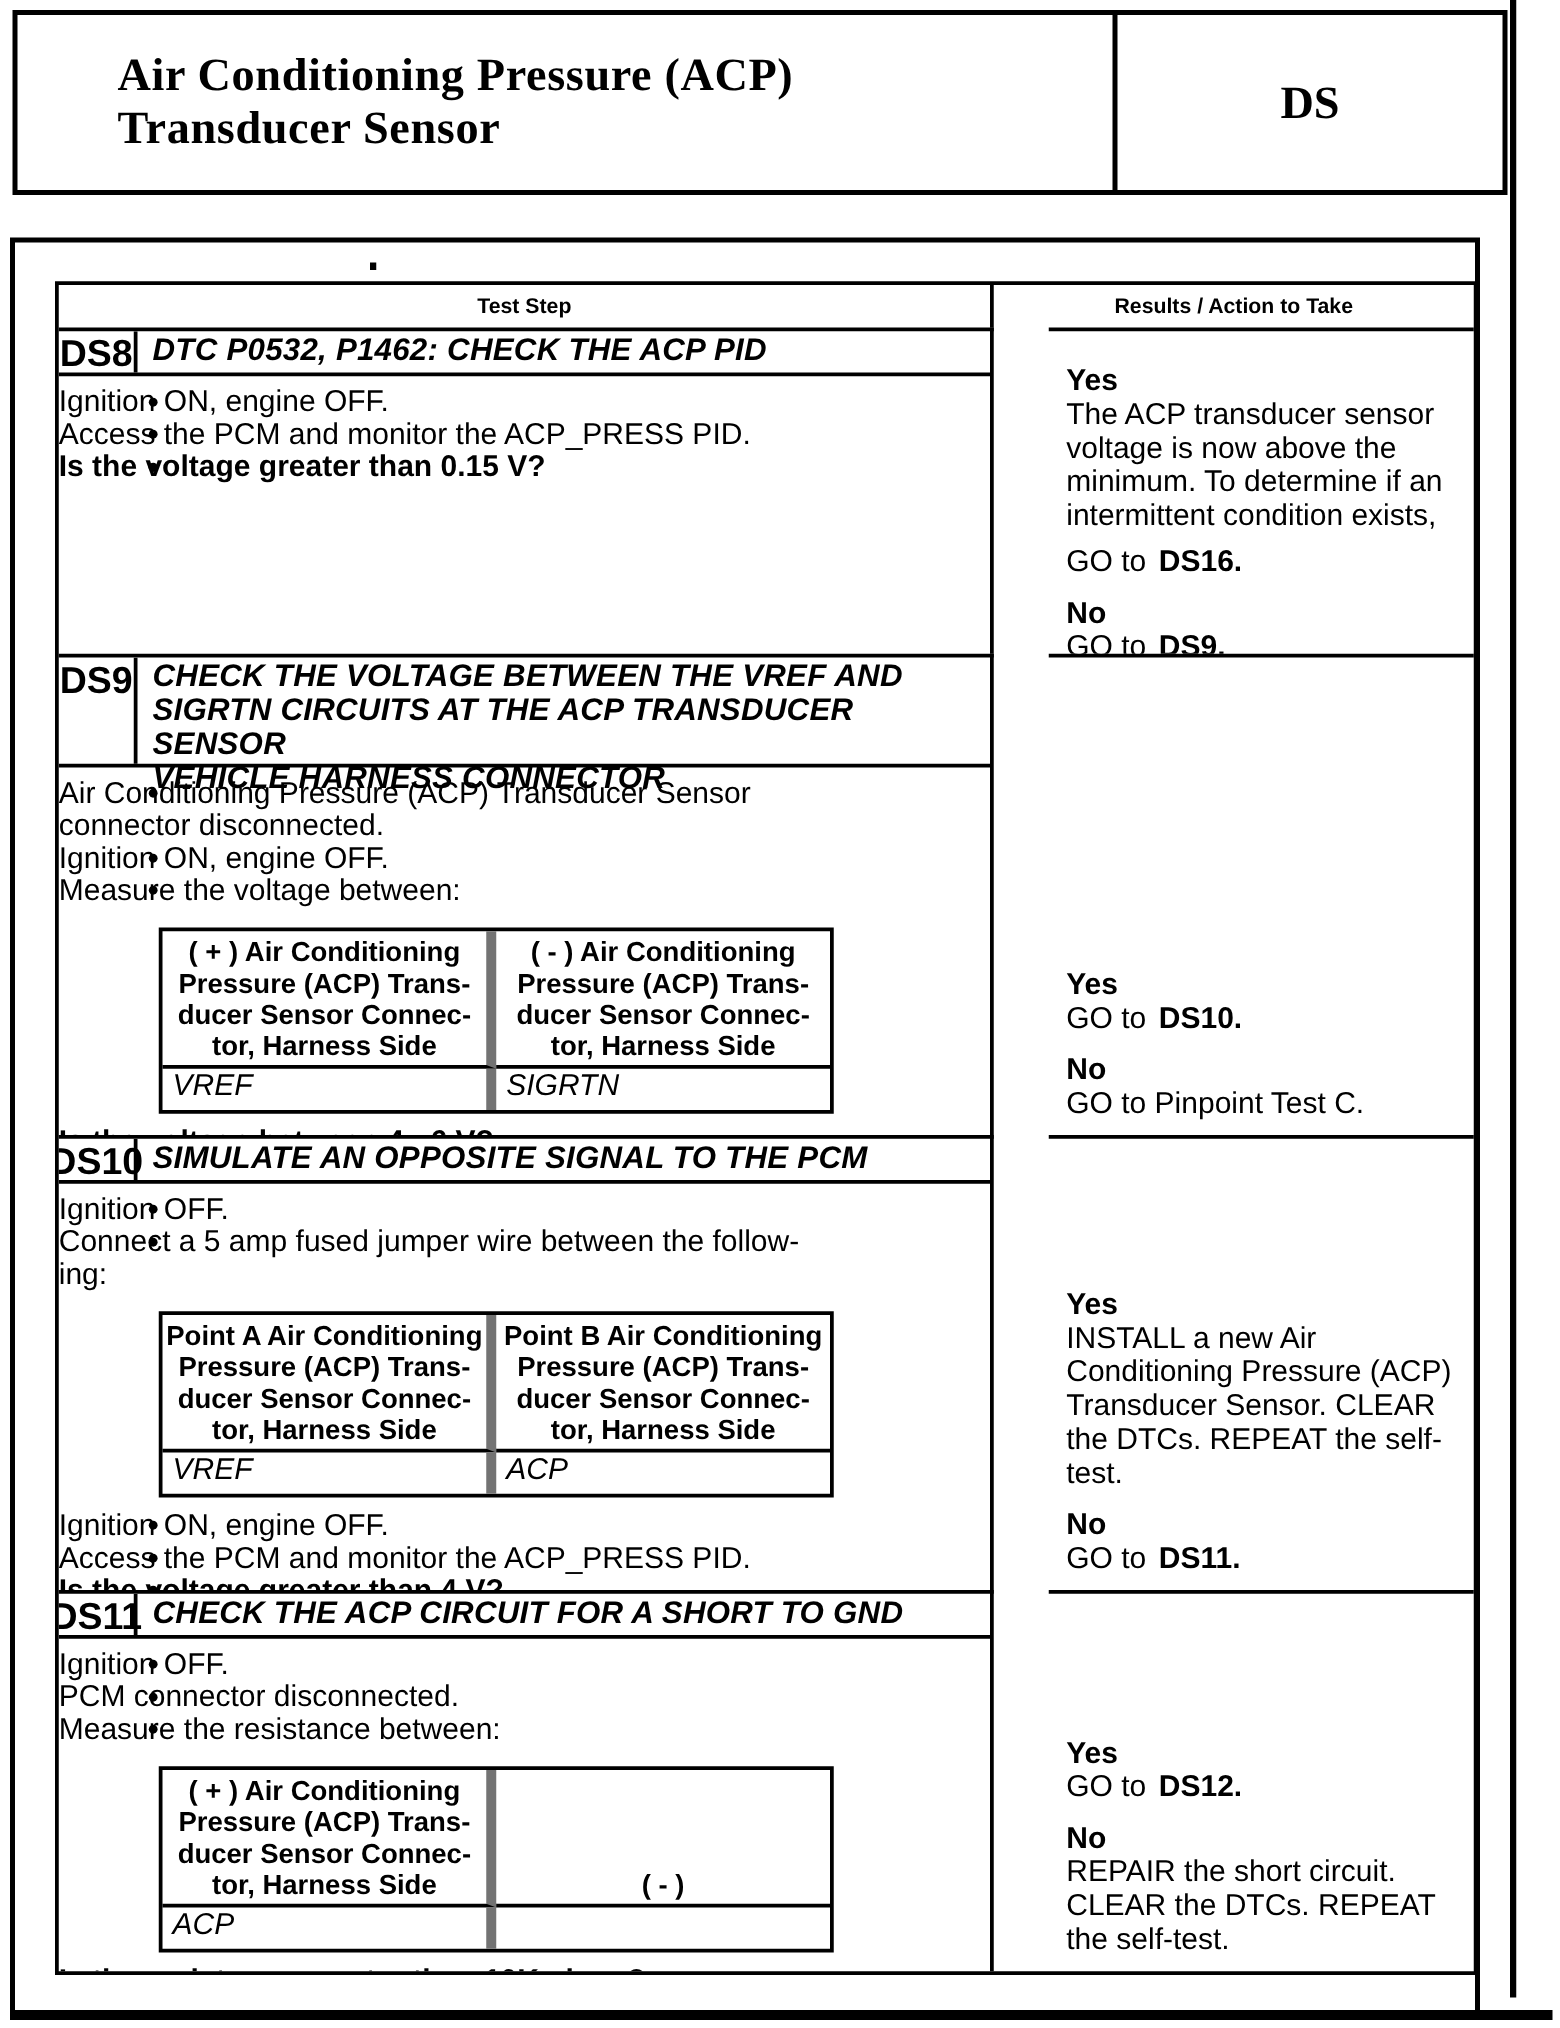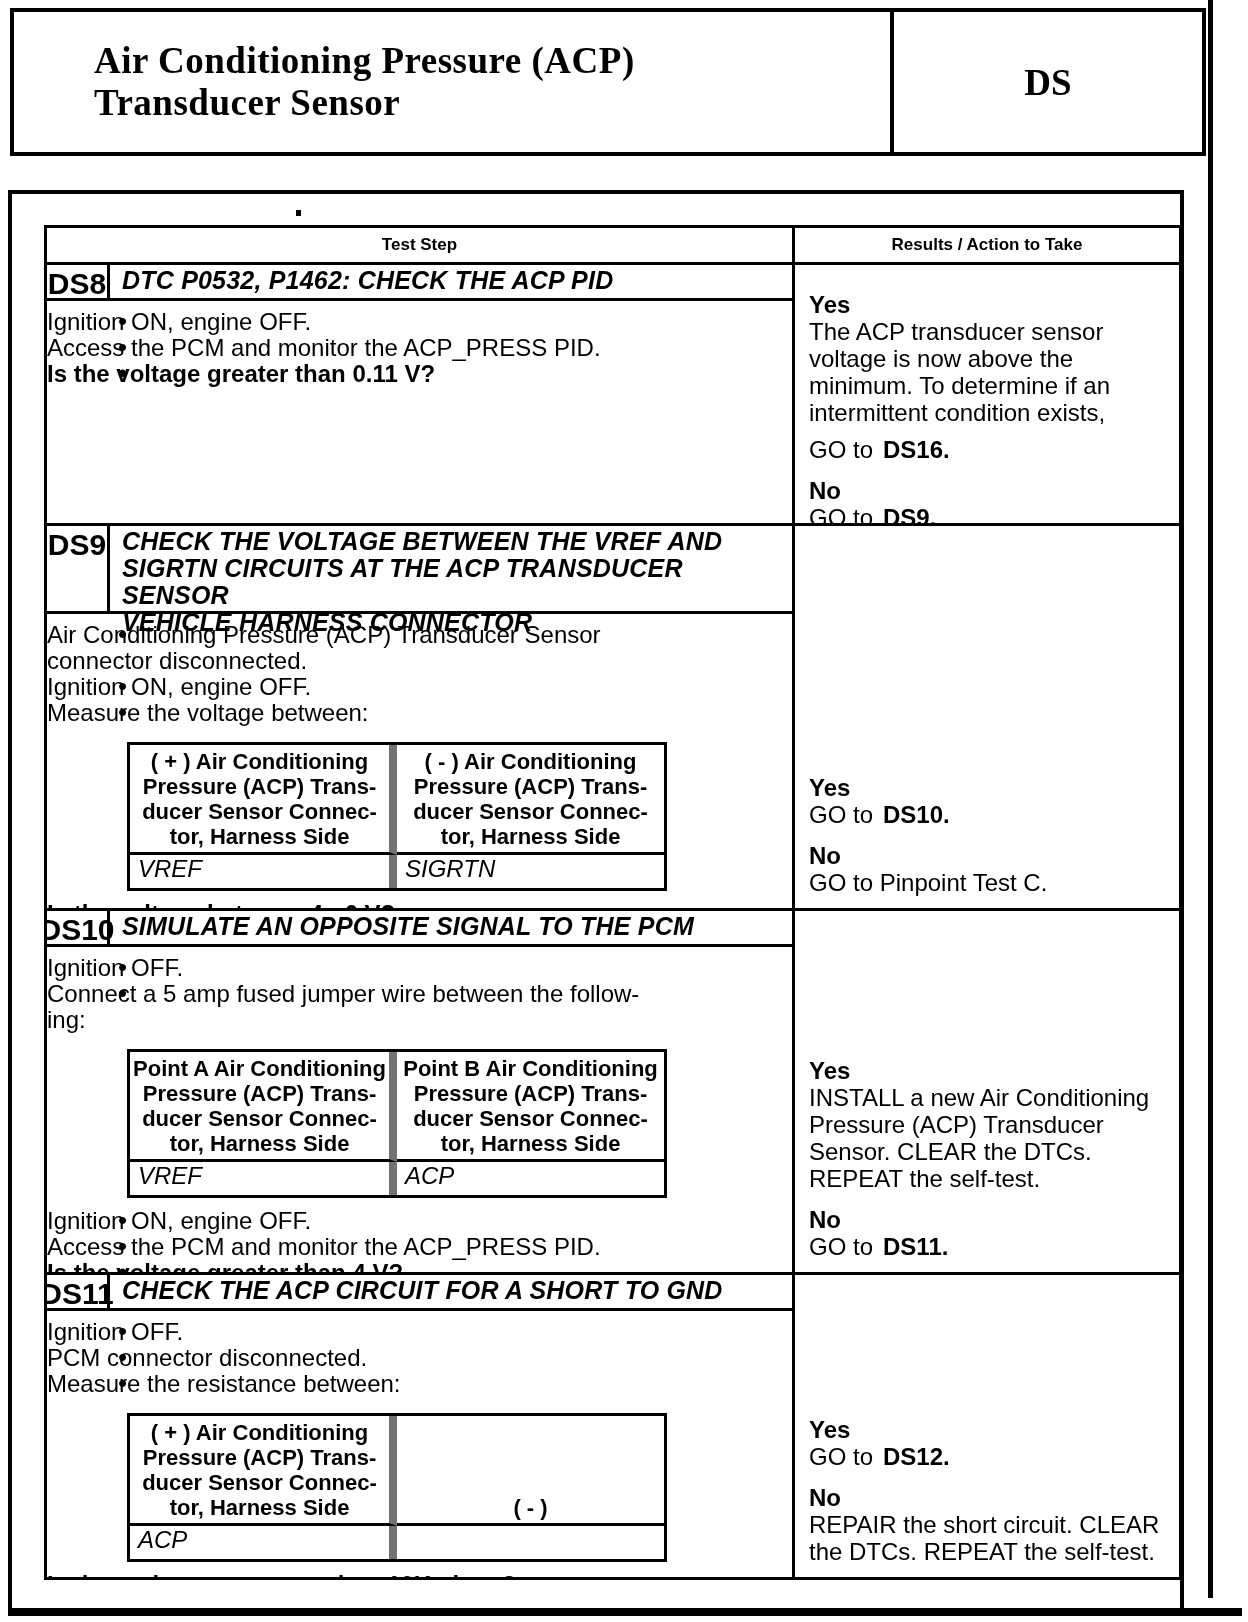--- a/index.html
+++ b/index.html
@@ -79,21 +79,21 @@
     border-bottom:3px solid #000; text-align:center; font-weight:bold;
     font-size:22px; line-height:25px; white-space:pre-line; padding:4px 2px 3px 2px;
     box-sizing:border-box;
   }
   .conn-h.first, .conn-v.first { border-right:8px solid #737373; }
   .conn-h.bottom-align { display:flex; flex-direction:column; justify-content:flex-end; }
   .conn-v { font-size:24px; padding:0 6px 5px 8px; box-sizing:border-box;font-style:italic; }
   
   .results-cell {
     display:flex; flex-direction:column; padding-left:14px; padding-right:8px;
-    font-size:24px; line-height:27px;
+    font-size:24px; line-height:27px;margin-left:44px;
   }
   .results-cell.top    { justify-content:flex-start; padding-top:26px; }
   .results-cell.bottom { justify-content:flex-end;  padding-bottom:12px; }
   .res-label { font-weight:bold; }
   .res-gap   { margin-top:14px; }
   .res-go .go-target { font-weight:bold; margin-left:10px; }
 </style>
 </head>
 <body>
 
@@ -121,21 +121,21 @@
     <div class="col-head">Results / Action to Take</div>
 
     <div class="cell-left sec-top">
       <div class="step-title-row h1">
         <div class="step-label">DS8</div>
         <div class="step-title">DTC P0532, P1462: CHECK THE ACP  PID</div>
       </div>
       <div class="step-body">
         <div class="bullet">Ignition ON, engine OFF.</div>
         <div class="bullet">Access the PCM and monitor the ACP_PRESS PID.</div>
-        <div class="bullet bold">Is the voltage greater than 0.11 V?</div>
+        <div class="bullet bold">Is the voltage greater than 0.15 V?</div>
       </div>
     </div>
     <div class="sec-top results-cell top">
       <div class="res-label">Yes</div>
       <div class="res-text">The ACP transducer sensor voltage is now above the minimum. To determine if an intermittent condition exists,</div>
       <div class="res-go q-gap"><span>GO to</span><span class="go-target">DS16.</span></div>
       <div class="res-label res-gap">No</div>
       <div class="res-go"><span>GO to</span><span class="go-target">DS9.</span></div>
     </div>
 

